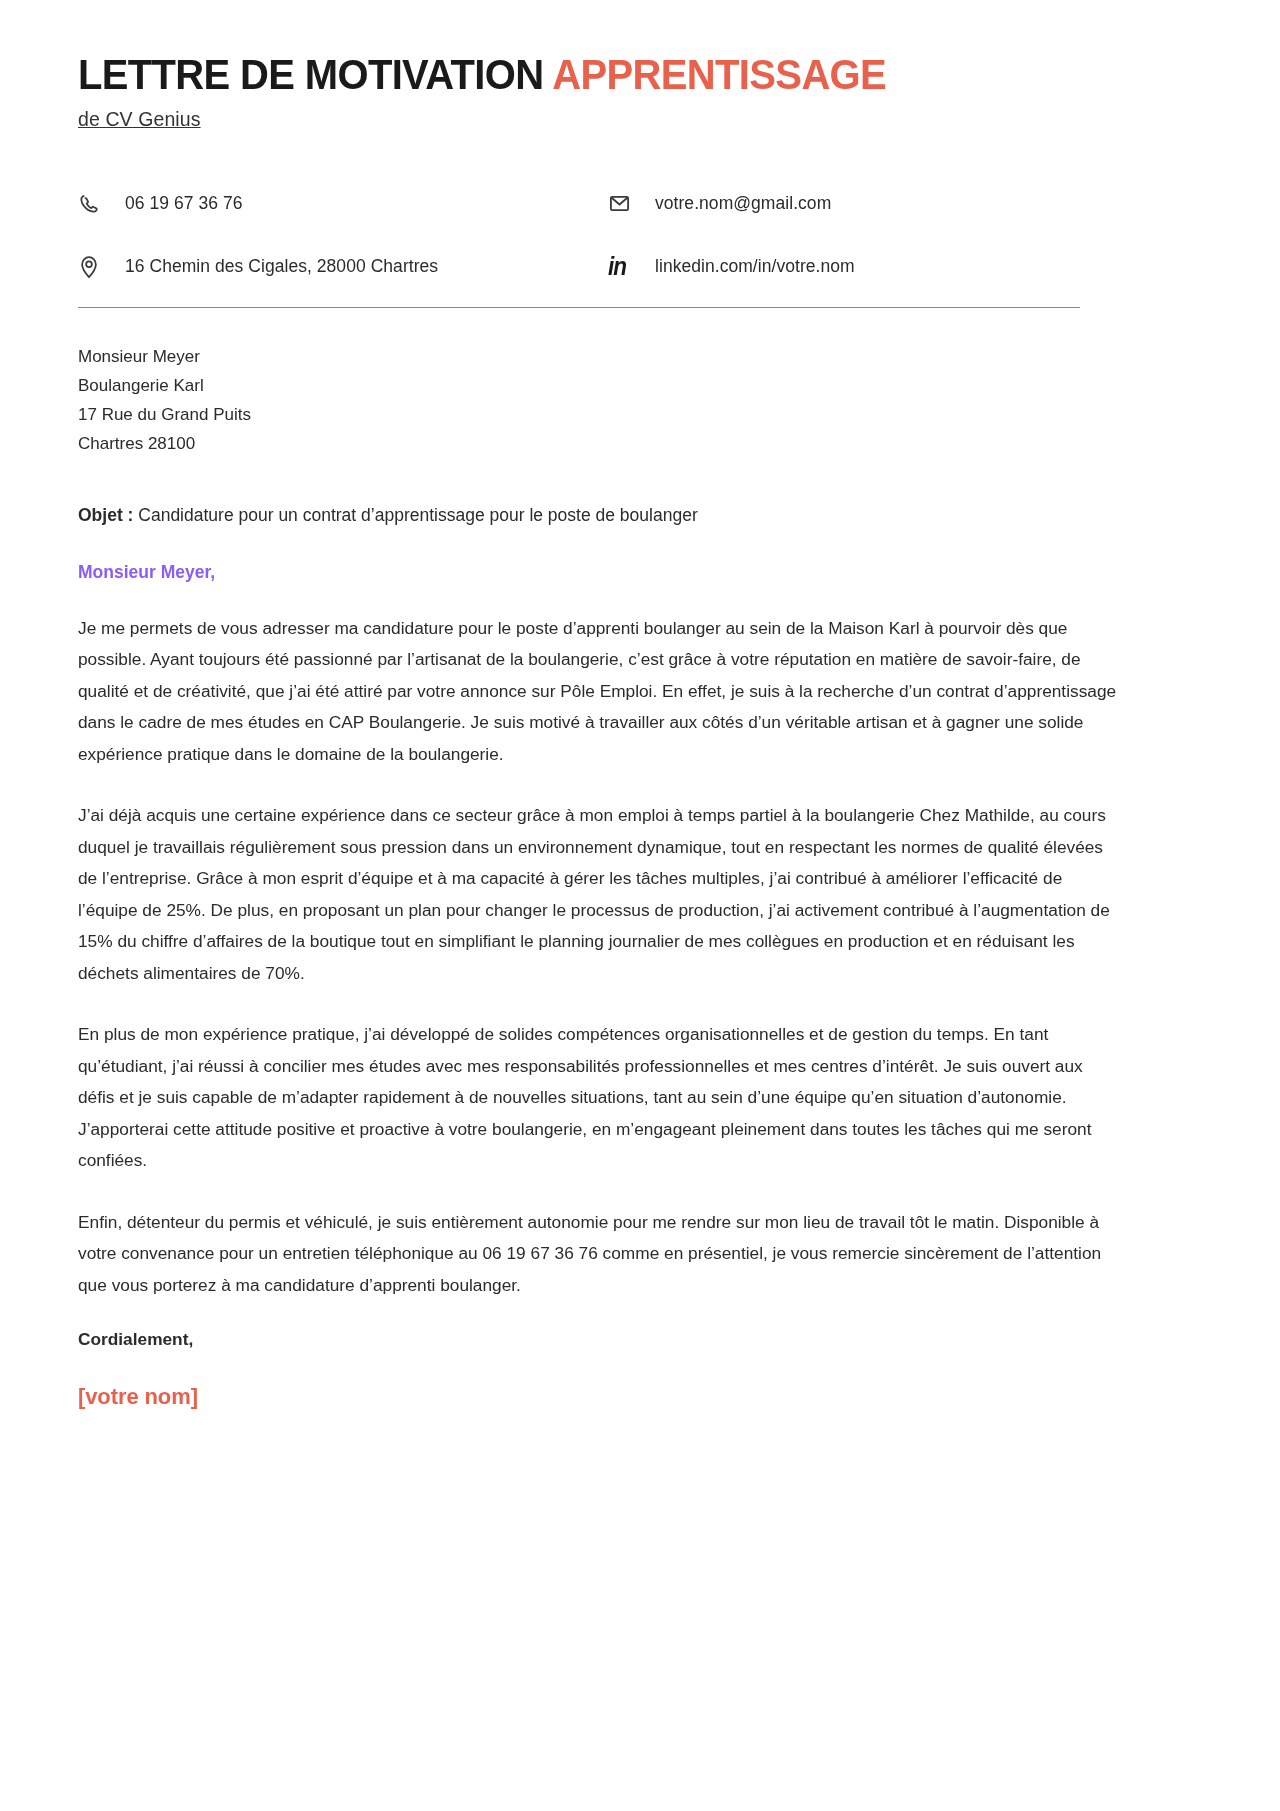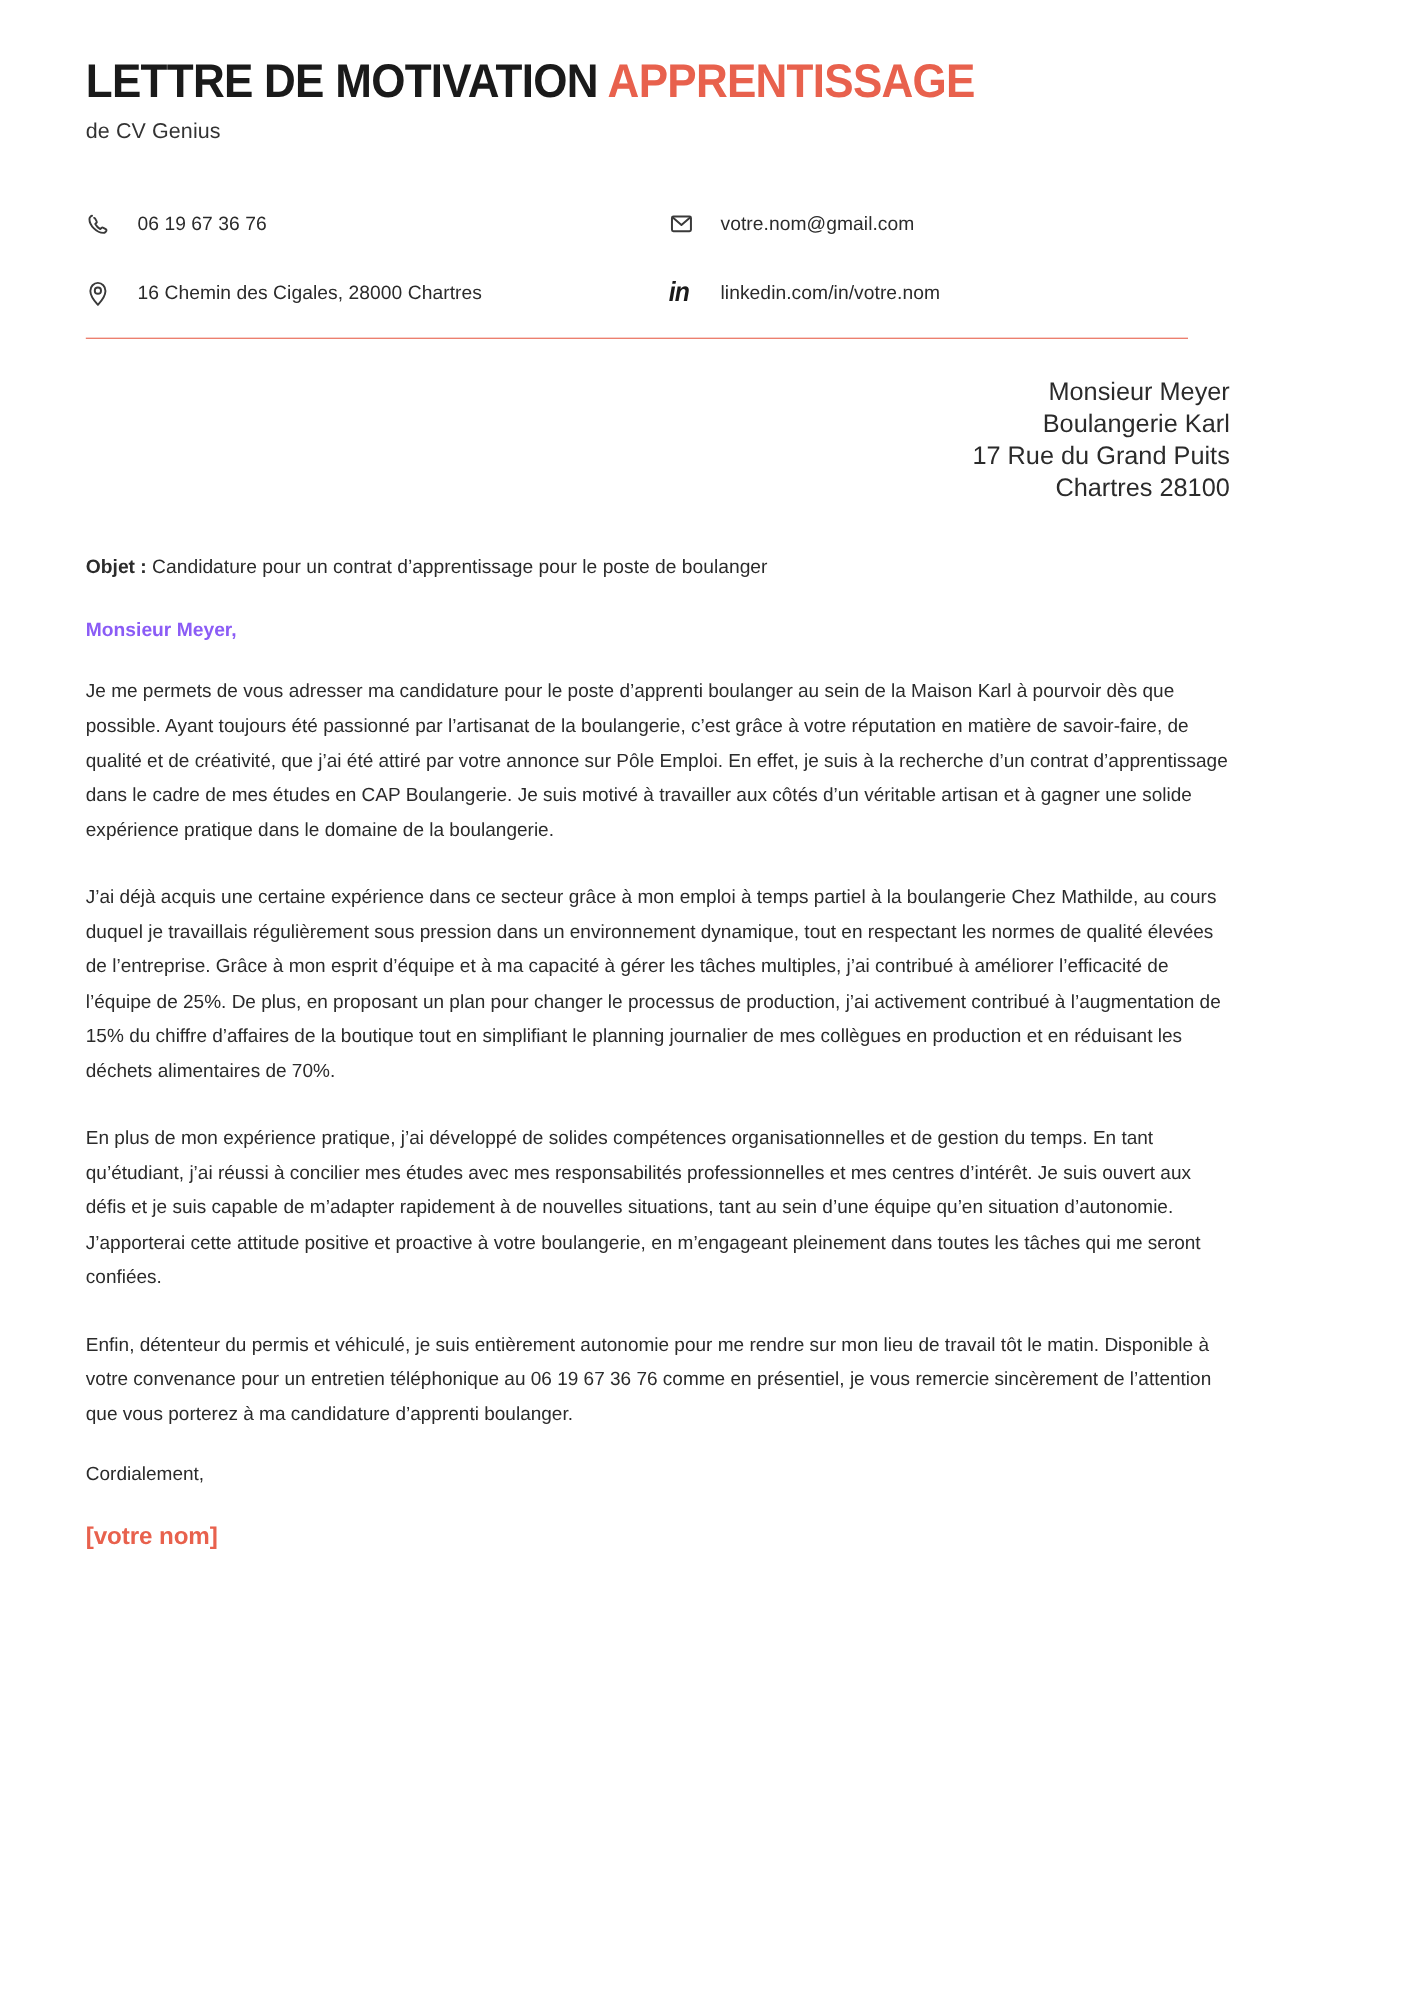--- a/index.html
+++ b/index.html
@@ -36,20 +36,21 @@
     transform: scaleX(0.93);
     transform-origin: left center;
   }
   .doc-title .t-main { color: #1a1a1a; }
   .doc-title .t-accent { color: #e8614d; }
   .doc-subtitle {
     font-size: 19.5px;
     color: #333333;
     margin-top: 10px;
     letter-spacing: 0.1px;
+    text-decoration: underline;
   }
 
   
   .contacts {
     margin-top: 59px;
     display: grid;
     grid-template-columns: 530px 1fr;
     row-gap: 35px;
   }
   .contact-row {
@@ -89,24 +90,23 @@
     border-top: 1.6px solid #e8614d;
     margin: 26px 0 0 0;
     width: 1002px;
   }
 
   
   .recipient {
     margin-top: 34px;
   }
   .recipient div {
-    font-size: 23px;
+    font-size: 17px;
     line-height: 29px;
     color: #2b2b2b;
-    text-align: right;
   }
 
   .date-line {
     text-align: right;
     font-size: 17.5px;
     color: #2b2b2b;
     margin-top: 50px;
   }
 
   
@@ -135,20 +135,21 @@
   .closing {
     margin-top: 30px;
     font-size: 17.3px;
     line-height: 31.5px;
     color: #2b2b2b;
   }
   .signoff {
     margin-top: 28px;
     font-size: 17.3px;
     color: #2b2b2b;
+    font-weight: bold;
   }
   .signature {
     margin-top: 34px;
     font-size: 22px;
     font-weight: 700;
     color: #e8614d;
     letter-spacing: -0.1px;
   }
 </style>
 </head>

